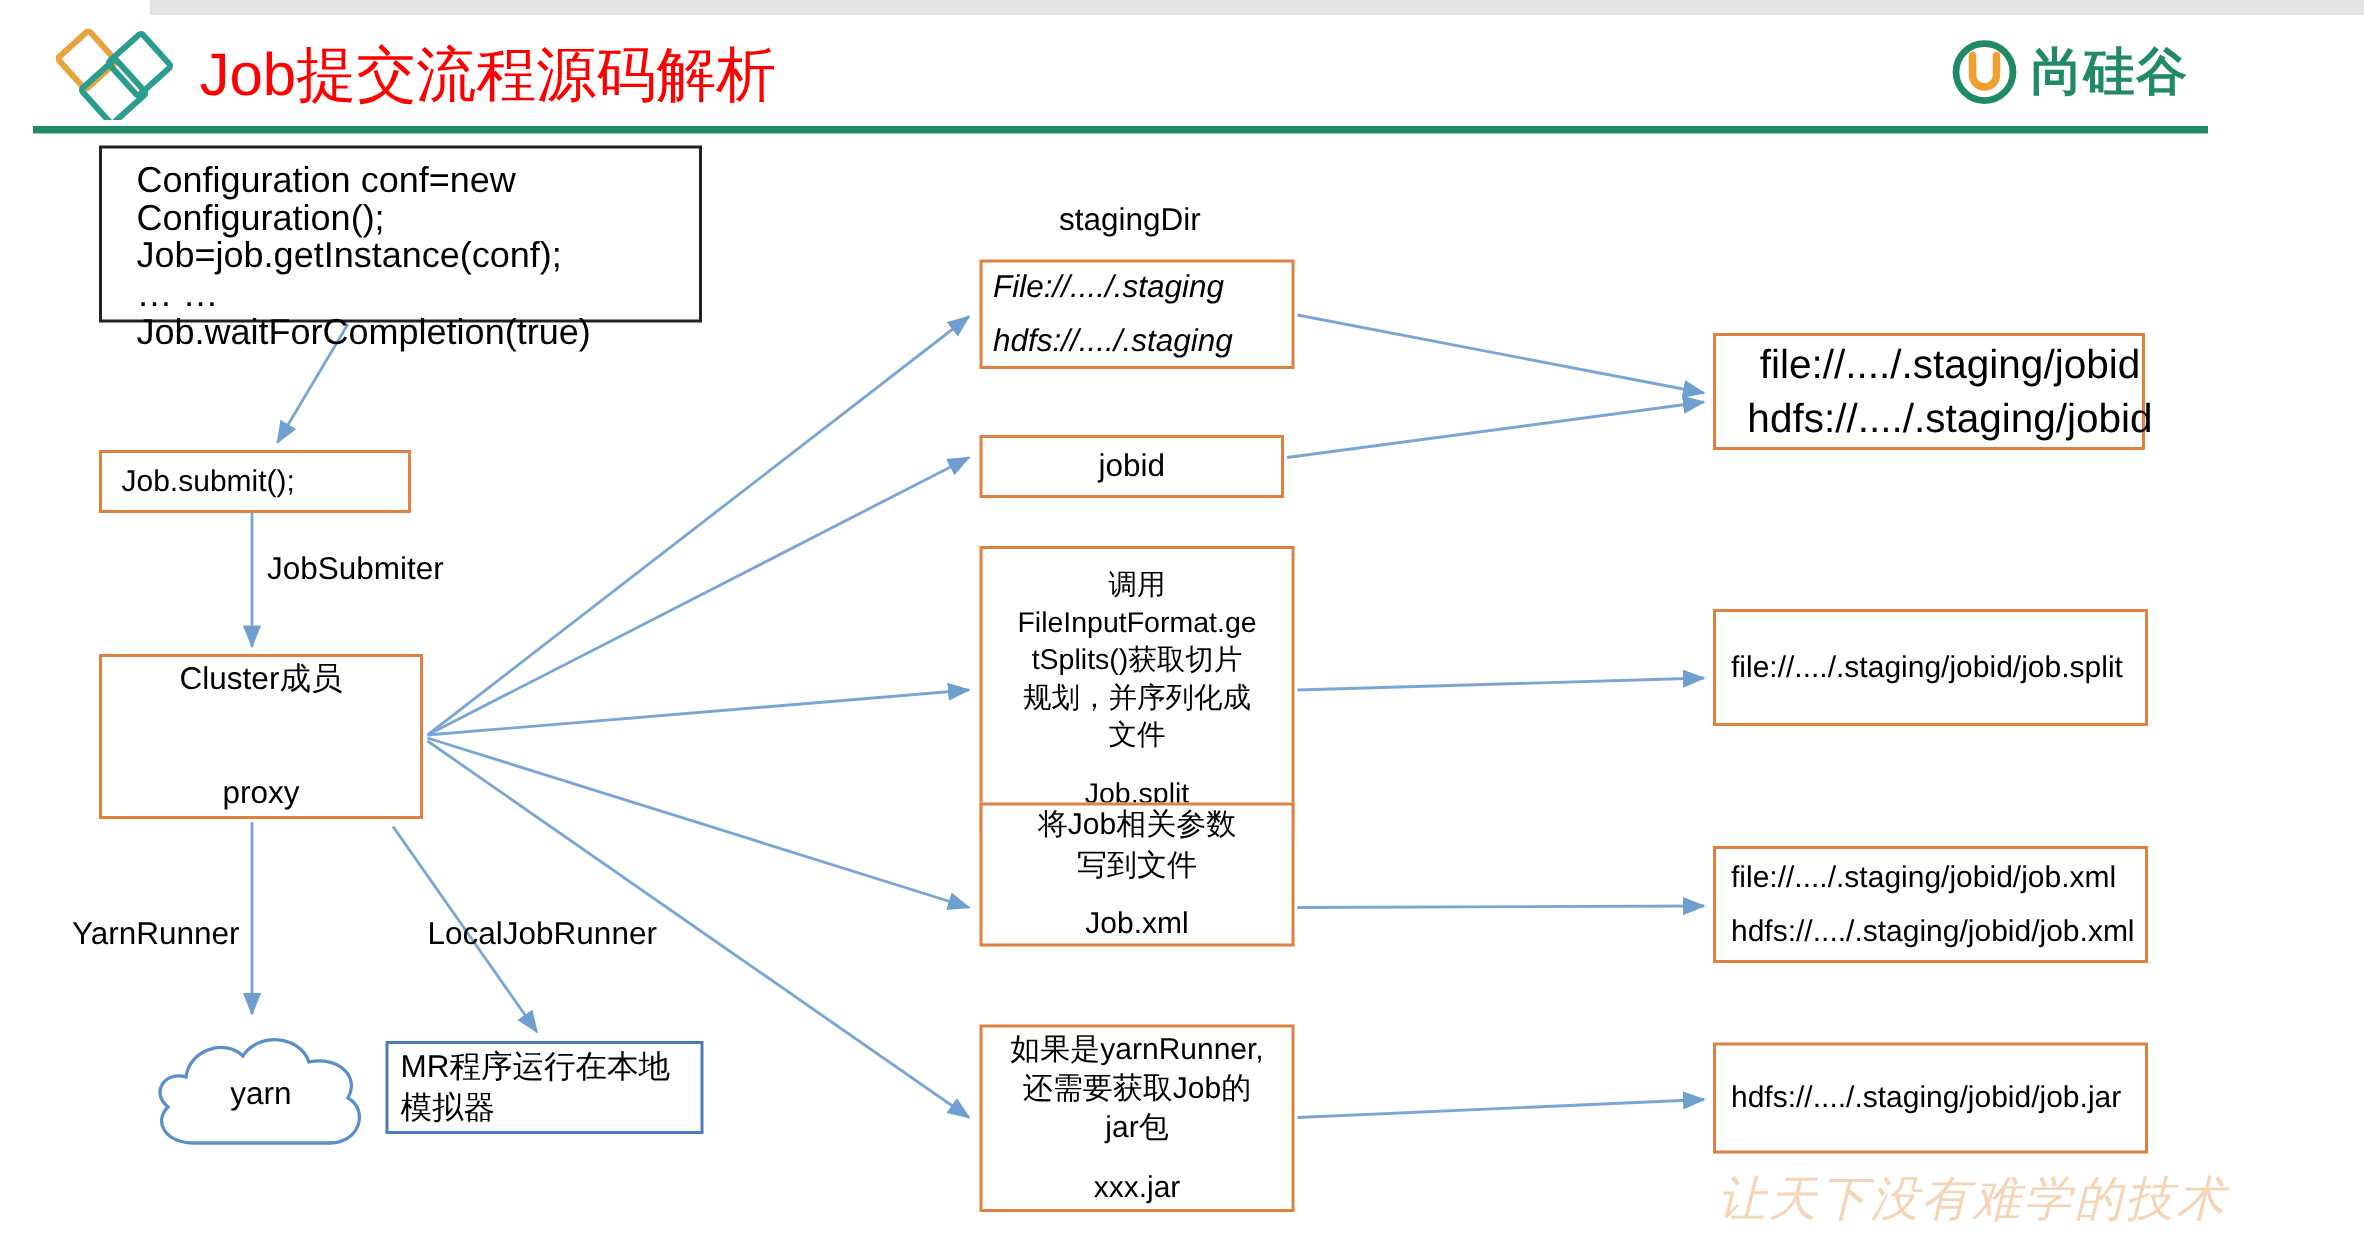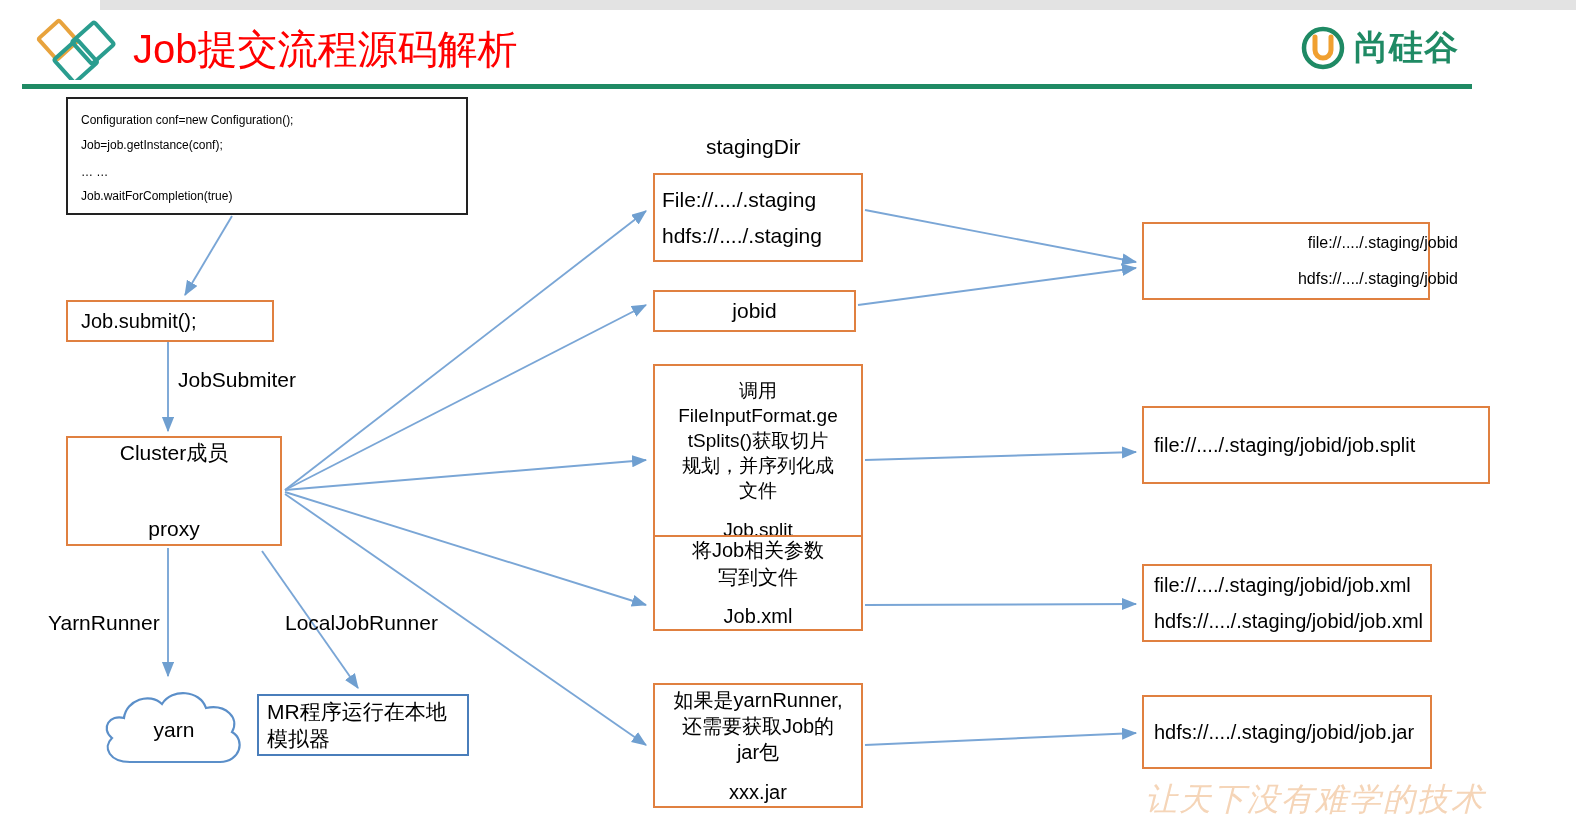--- a/index.html
+++ b/index.html
@@ -66,21 +66,21 @@
   .node.black{border:2px solid #222222;}
   .node.blue{border:2px solid #4a7ebb;}
   .node .line{display:block;width:100%;}
   .node.left-align{align-items:flex-start;text-align:left;}
   .node.left-align .line{padding-left:12px;}
   
   #code-box{
     left:66px;top:97px;width:402px;height:118px;
     justify-content:flex-start;padding-top:9px;
   }
-  #code-box .line{font-size:12px;line-height:25px;padding-left:13px;}
+  #code-box .line{font-size:24px;line-height:25px;padding-left:23px;}
   #code-box .line.gap{line-height:24px;padding-top:2px;}
   
   #job-submit-box{
     left:66px;top:300px;width:208px;height:42px;
   }
   #job-submit-box .line{font-size:20px;padding-left:13px;text-align:left;}
   
   #cluster-box{
     left:66px;top:436px;width:216px;height:110px;justify-content:space-between;
   }
@@ -99,37 +99,37 @@
     align-items:flex-start;text-align:left;
   }
   #local-box .line{font-size:21px;line-height:27px;padding-left:8px;}
   
   .flabel{position:absolute;font-size:21px;color:#000;white-space:nowrap;}
   #label-jobsubmiter{left:178px;top:368px;}
   #label-yarnrunner{left:48px;top:611px;}
   #label-localjobrunner{left:285px;top:611px;}
   #label-stagingdir{left:706px;top:135px;font-size:21px;}
   
-  #mid-staging{left:653px;top:173px;width:210px;height:89px;}
+  #mid-staging{left:653px;top:173px;width:210px;height:73px;font-style:italic;}
   #mid-staging .line{font-size:21px;line-height:36px;padding-left:14px;text-align:left;width:100%;}
   #mid-jobid{left:653px;top:290px;width:203px;height:42px;}
   #mid-jobid .line{font-size:21px;}
   #mid-split{left:653px;top:364px;width:210px;height:192px;}
   #mid-split .line{font-size:19px;line-height:25px;}
   #mid-split .line.spaced{margin-top:14px;}
   #mid-xml{left:653px;top:535px;width:210px;height:96px;}
   #mid-xml .line{font-size:20px;line-height:27px;}
   #mid-xml .line.spaced{margin-top:12px;}
   #mid-jar{left:653px;top:683px;width:210px;height:125px;}
   #mid-jar .line{font-size:20px;line-height:26px;}
   #mid-jar .line.spaced{margin-top:14px;}
   
   #right-jobid{left:1142px;top:222px;width:288px;height:78px;align-items:flex-start;}
-  #right-jobid .line{font-size:16px;line-height:36px;padding-left:30px;text-align:right;}
-  #right-split{left:1142px;top:406px;width:348px;height:78px;align-items:flex-start;}
+  #right-jobid .line{font-size:27px;line-height:36px;padding-left:14px;text-align:center;}
+  #right-split{left:1142px;top:406px;width:290px;height:78px;align-items:flex-start;}
   #right-split .line{font-size:20px;line-height:36px;padding-left:10px;text-align:left;}
   #right-xml{left:1142px;top:564px;width:290px;height:78px;align-items:flex-start;}
   #right-xml .line{font-size:20px;line-height:36px;padding-left:10px;text-align:left;}
   #right-jar{left:1142px;top:695px;width:290px;height:74px;align-items:flex-start;}
   #right-jar .line{font-size:20px;line-height:36px;padding-left:10px;text-align:left;}
   
   #watermark{
     position:absolute;left:1145px;top:778px;
     font-size:32px;color:#f5d5b8;white-space:nowrap;
     font-family:"DejaVu Serif",serif;

